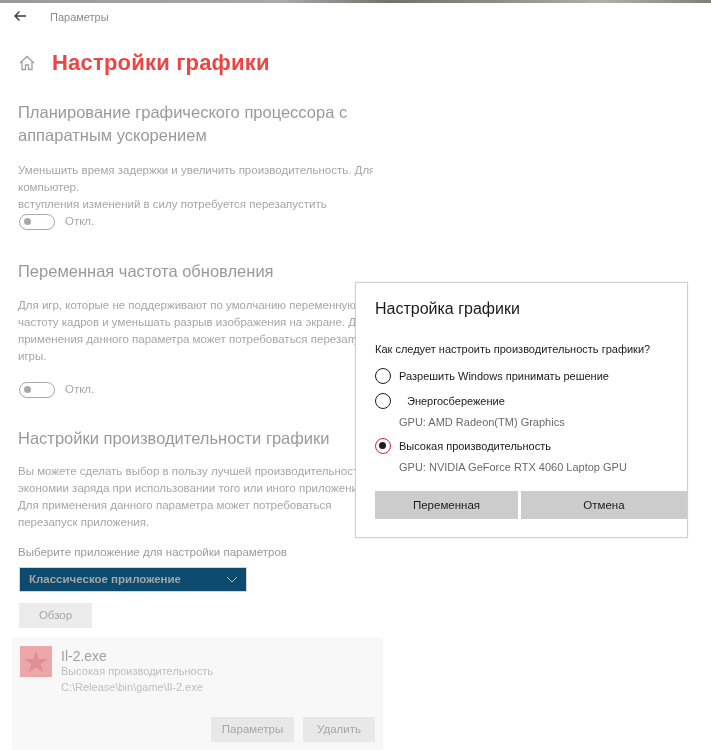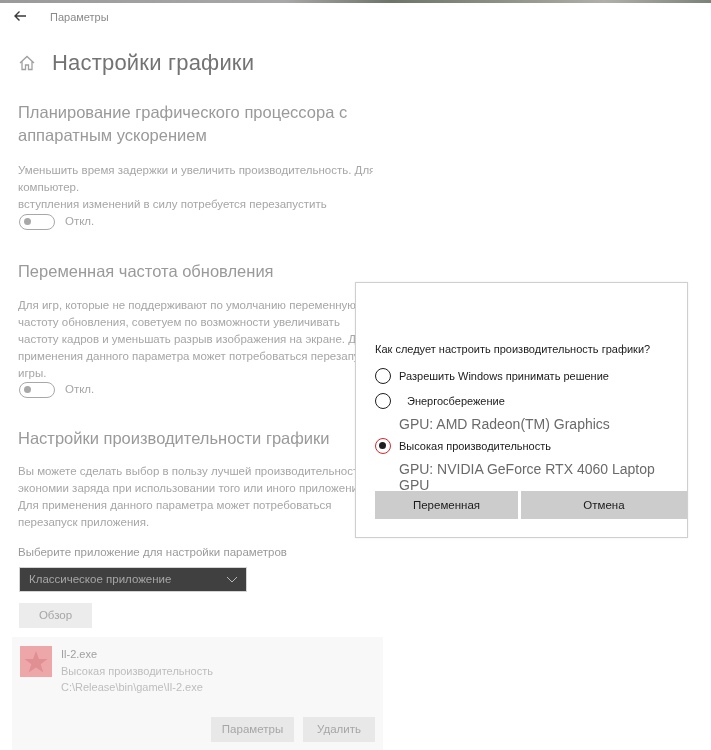--- a/index.html
+++ b/index.html
@@ -12,54 +12,54 @@
   
   .page { position: absolute; inset: 0; }
 
   .titlebar { position: absolute; left: 0; top: 3px; width: 711px; height: 28px; }
   .back-btn { position: absolute; left: 12px; top: 5px; width: 16px; height: 16px; }
   .back-btn svg { display: block; }
   .app-title { position: absolute; left: 50px; top: 8px; font-size: 11px; color: #8a8a8a; }
 
   .header { position: absolute; left: 18px; top: 48px; height: 30px; display: flex; align-items: center; }
   .home-icon { width: 18px; height: 18px; margin-right: 16px; }
-  .page-title { font-size: 22px; color: #737373; font-weight: 400; letter-spacing: 0.2px; }
+  .page-title { font-size: 22px; color: #ef4444; font-weight: 700; letter-spacing: 0.2px; }
 
   .section-title { position: absolute; left: 18px; font-size: 16.5px; color: #9a9a9a; line-height: 23px; }
   .desc { position: absolute; left: 18px; font-size: 11.5px; color: #a6a6a6; line-height: 17px; white-space: nowrap; overflow: hidden; }
 
   .toggle { position: absolute; left: 19px; width: 36px; height: 16px; border: 1.5px solid #a8a8a8; border-radius: 9px; }
   .toggle .knob { position: absolute; left: 4px; top: 3px; width: 7px; height: 7px; border-radius: 50%; background: #a8a8a8; }
   .toggle-label { position: absolute; left: 65px; font-size: 11.5px; color: #a6a6a6; }
 
   .select-label { position: absolute; left: 18px; top: 546px; font-size: 11.5px; color: #9a9a9a; }
-  .dropdown { position: absolute; left: 19px; top: 567px; width: 228px; height: 25px; border: 1.5px solid #d4d4d4; background: #404040; }
+  .dropdown { position: absolute; left: 19px; top: 567px; width: 228px; height: 25px; border: 1.5px solid #d4d4d4; background: #0c4a6e; font-weight: bold; }
   .dropdown-value { position: absolute; left: 9px; top: 5px; font-size: 11.5px; color: #a6a6a6; }
   .dropdown .chev { position: absolute; right: 8px; top: 6px; width: 12px; height: 10px; }
 
   .browse-btn { position: absolute; left: 19px; top: 603px; width: 73px; height: 25px; background: #ececec; font-size: 11.5px; color: #a6a6a6; text-align: center; line-height: 25px; }
 
   .app-card { position: absolute; left: 12px; top: 637px; width: 371px; height: 113px; background: #f8f8f8; }
   .app-icon { position: absolute; left: 8px; top: 9px; width: 32px; height: 31px; background: #eea7a9; }
   .app-icon svg { display: block; }
-  .app-name { position: absolute; left: 49px; top: 11px; font-size: 11px; color: #a0a0a0; }
+  .app-name { position: absolute; left: 49px; top: 11px; font-size: 14px; color: #a0a0a0; }
   .app-mode { position: absolute; left: 49px; top: 28px; font-size: 11px; color: #bdbdbd; }
   .app-path { position: absolute; left: 49px; top: 44px; font-size: 11px; color: #bdbdbd; }
   .card-btn { position: absolute; top: 80px; height: 25px; background: #e8e8e8; font-size: 11.5px; color: #a6a6a6; text-align: center; line-height: 25px; }
 
   
   .dialog { position: absolute; left: 355px; top: 282px; width: 333px; height: 256px; background: #fff; border: 1px solid #cfcfcf; box-shadow: 0 0 2px rgba(0,0,0,0.08); }
   .dialog-title { position: absolute; left: 19px; top: 17px; font-size: 16px; color: #1a1a1a; }
   .dialog-question { position: absolute; left: 19px; top: 60px; font-size: 11px; color: #1a1a1a; }
   .radio-row { position: absolute; left: 19px; display: flex; align-items: center; cursor: pointer; }
   .radio { width: 16px; height: 16px; border-radius: 50%; border: 1.6px solid #1e1e1e; position: relative; margin-right: 8px; flex: none; background: #fff; }
   .radio.checked { border-color: #d9262f; border-width: 1.8px; }
   .radio.checked::after { content: ""; position: absolute; left: 3px; top: 3px; width: 7px; height: 7px; border-radius: 50%; background: #1e1e1e; }
   .radio-label { font-size: 11px; color: #1a1a1a; }
-  .gpu-note { position: absolute; left: 43px; font-size: 14px; color: #6a6a6a; }
+  .gpu-note { position: absolute; left: 43px; font-size: 11px; color: #6a6a6a; }
   .dlg-btn { position: absolute; top: 208px; height: 28px; background: #cccccc; font-size: 11.5px; color: #1a1a1a; text-align: center; line-height: 28px; cursor: pointer; }
 </style>
 </head>
 <body>
 
 <div class="top-strip"></div>
 
 <div class="page">
 
   <div class="titlebar">
@@ -86,21 +86,20 @@
     <div>вступления изменений в силу потребуется перезапустить</div>
   </div>
   <div class="toggle" style="top:214px;">
     <div class="knob"></div>
   </div>
   <span class="toggle-label" style="top:215px;">Откл.</span>
 
   <div class="section-title" style="top:260px;">Переменная частота обновления</div>
   <div class="desc" style="top:297px; width:337px;">
     <div>Для игр, которые не поддерживают по умолчанию переменную</div>
-    <div>частоту обновления, советуем по возможности увеличивать</div>
     <div>частоту кадров и уменьшать разрыв изображения на экране. Для</div>
     <div>применения данного параметра может потребоваться перезапуск</div>
     <div>игры.</div>
   </div>
   <div class="toggle" style="top:382px;">
     <div class="knob"></div>
   </div>
   <span class="toggle-label" style="top:383px;">Откл.</span>
 
   <div class="section-title" style="top:427px;">Настройки производительности графики</div>
@@ -128,20 +127,21 @@
     </div>
     <div class="app-name">Il-2.exe</div>
     <div class="app-mode">Высокая производительность</div>
     <div class="app-path">C:\Release\bin\game\Il-2.exe</div>
     <div class="card-btn" style="left:199px; width:83px;">Параметры</div>
     <div class="card-btn" style="left:291px; width:72px;">Удалить</div>
   </div>
 </div>
 
 <div class="dialog">
+  <div class="dialog-title">Настройка графики</div>
   <div class="dialog-question">Как следует настроить производительность графики?</div>
 
   <div class="radio-row" style="top:85px;">
     <span class="radio"></span>
     <span class="radio-label">Разрешить Windows принимать решение</span>
   </div>
 
   <div class="radio-row" style="top:110px;gap:8px;">
     <span class="radio"></span>
     <span class="radio-label">Энергосбережение</span>

